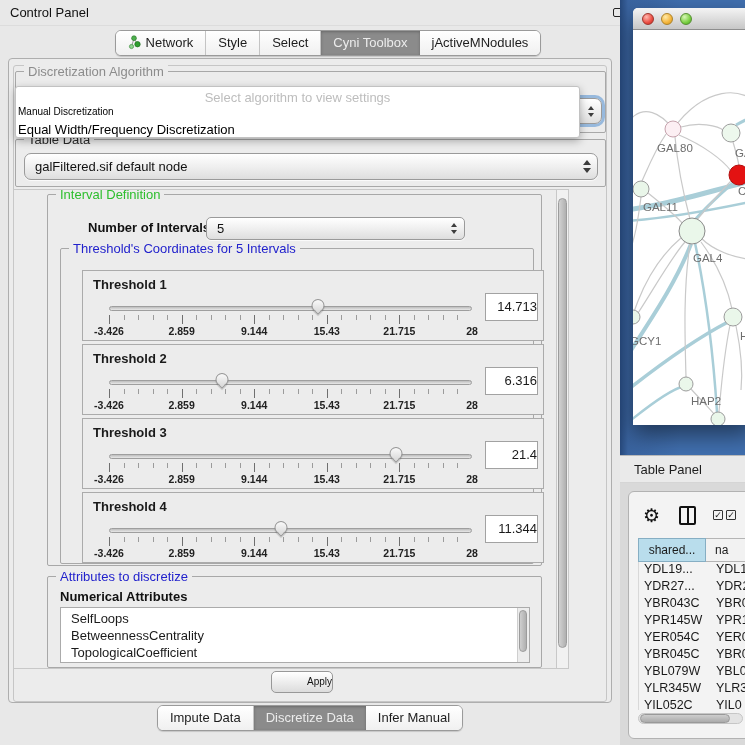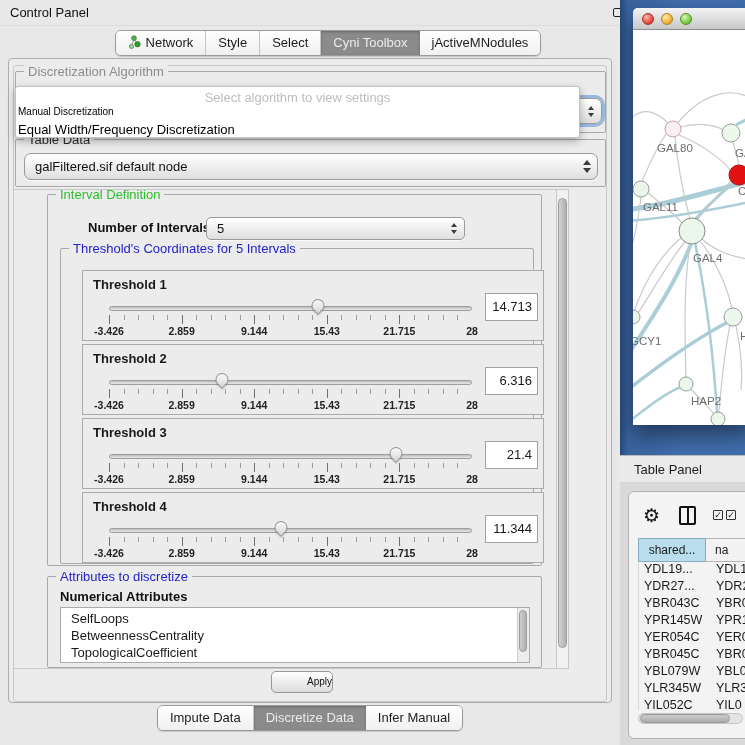--- a/index.html
+++ b/index.html
@@ -49,21 +49,21 @@
   .thr-label { position:absolute; left:10px; top:6px; font-weight:bold; font-size:13px; }
   .slider-zone { position:absolute; left:26px; top:28px; width:363px; height:40px; }
   .track { position:absolute; left:0; top:7px; width:100%; height:5px; background:linear-gradient(#bdbdbd,#e8e8e8); border:1px solid #9e9e9e; border-radius:3px; }
   .thumb { position:absolute; top:0; width:13px; height:13px; background:linear-gradient(135deg,#ffffff,#d6d6d6); border:1px solid #969696; border-radius:50% 50% 0 50%; transform:translateX(-50%) rotate(45deg); box-shadow:1px 1px 1px rgba(0,0,0,.2); }
   .ticks { position:absolute; left:0; top:16px; width:100%; height:9px;
     background-image:
       repeating-linear-gradient(90deg,#6f6f6f 0 1px,transparent 1px 20%),
       repeating-linear-gradient(90deg,#9b9b9b 0 1px,transparent 1px 4%);
     background-size:100% 9px,100% 5px; background-repeat:no-repeat; }
   .tl { position:absolute; top:26px; transform:translateX(-50%); font-size:10.5px; font-weight:bold; color:#222; white-space:nowrap; }
-  .val-box { position:absolute; left:402px; top:22px; width:53px; height:28px; background:#fff; border:1px solid #a2a2a2; font-size:13px; text-align:right; line-height:26px; padding-right:5px; }
+  .val-box { position:absolute; left:402px; top:22px; width:53px; height:28px; background:#fff; border:1px solid #a2a2a2; font-size:13px; text-align:right; line-height:26px; }
 
   .attr-list { position:absolute; left:12px; top:30px; width:470px; height:56px; background:#fff; border:1px solid #ababab; overflow:hidden; padding-top:2px; }
   .attr-item { padding-left:10px; font-size:13px; line-height:17px; white-space:nowrap; }
   .list-scroll { position:absolute; right:0; top:0; width:12px; height:54px; background:#ededed; border-left:1px solid #cfcfcf; }
   .list-thumb { position:absolute; left:1px; top:2px; width:8px; height:42px; background:linear-gradient(90deg,#cfcfcf,#b0b0b0); border:1px solid #9c9c9c; border-radius:4px; }
 
   .apply-btn { position:absolute; left:262px; top:612px; width:62px; height:22px; background:linear-gradient(#ffffff,#dcdcdc); border:1px solid #989898; border-radius:5px; font-size:10px; text-align:right; line-height:20px; color:#111; }
 
   .bottom-tabs { position:absolute; left:0; top:705px; width:620px; display:flex; justify-content:center; }
 

